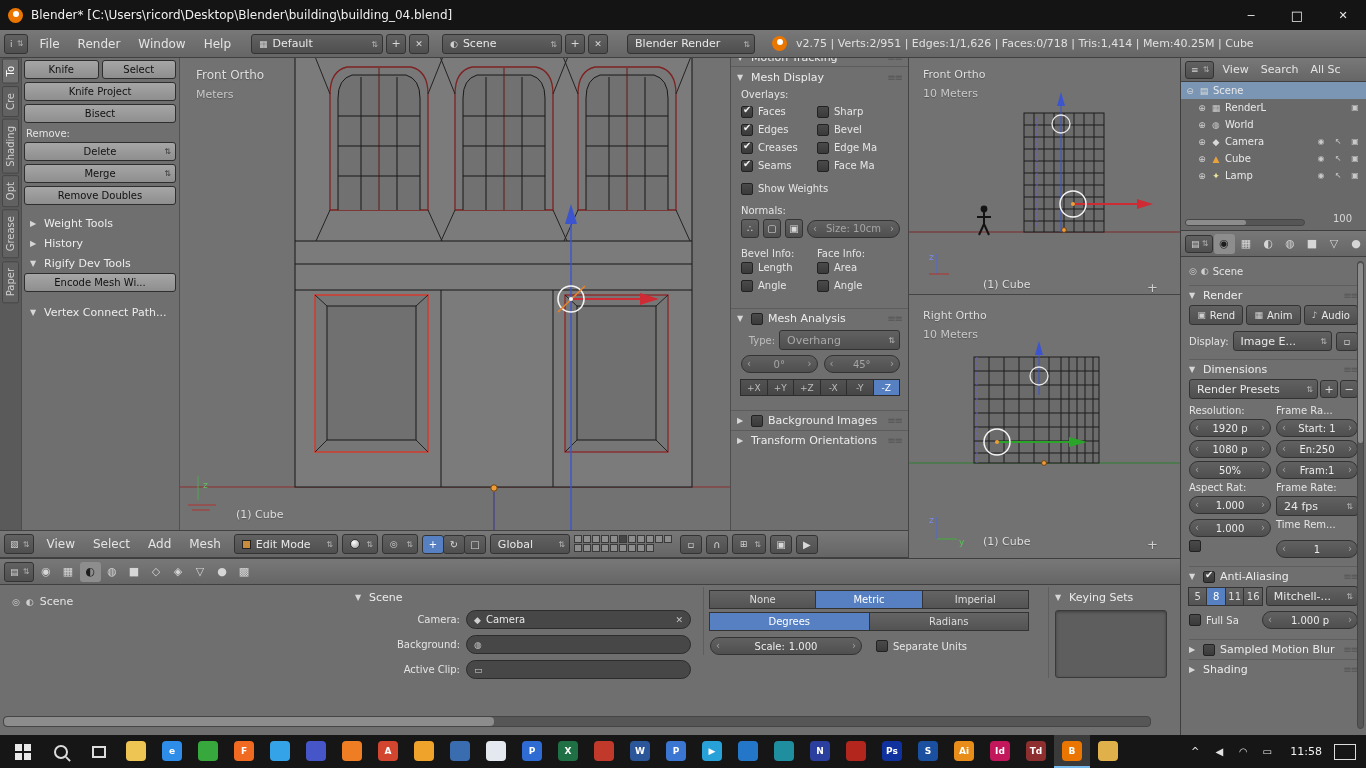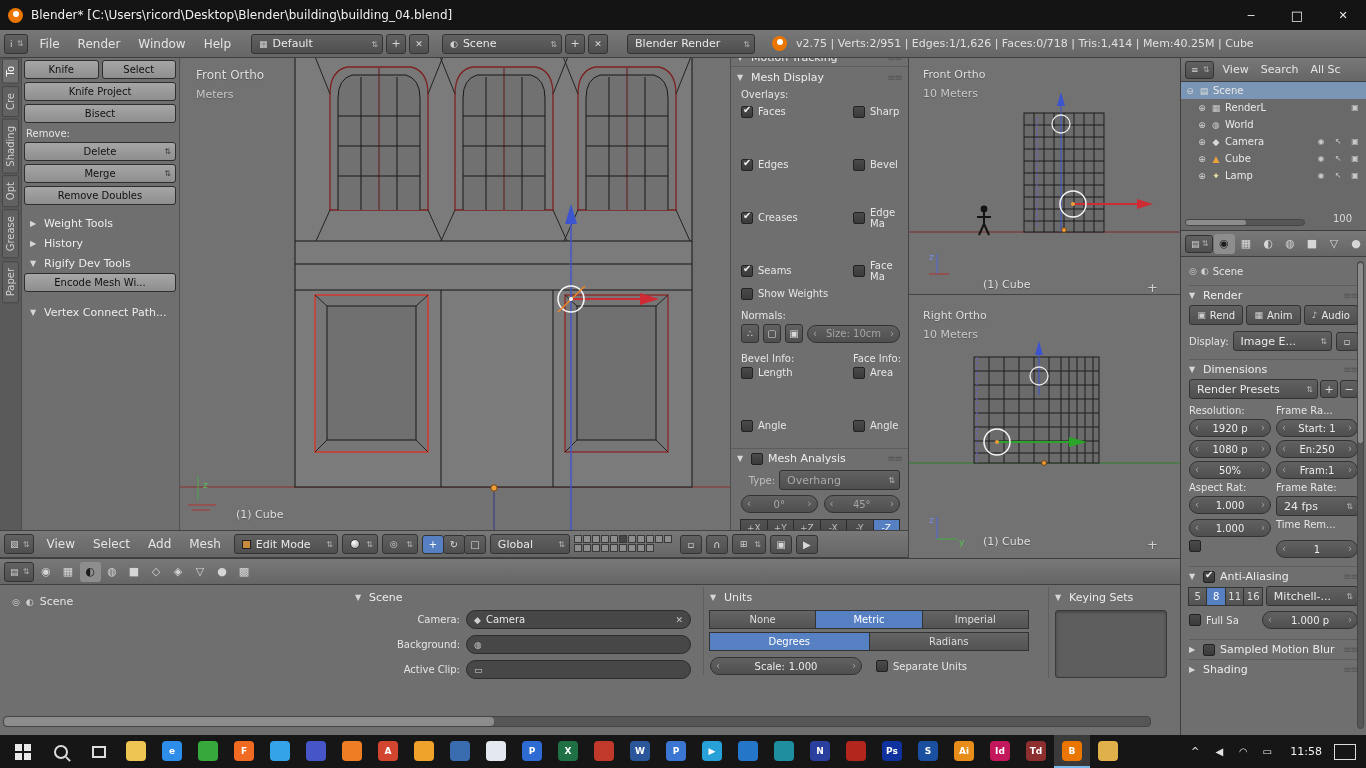--- a/index.html
+++ b/index.html
@@ -42,21 +42,21 @@
 .grip::before{content:"≡≡";}
 .tbtn{background:linear-gradient(#a6a6a6,#8e8e8e);border:1px solid #2e2e2e;border-radius:3px;color:#111;height:19px;display:flex;align-items:center;justify-content:center;font-size:10px;margin:0 0 3px 0;position:relative;white-space:nowrap;overflow:hidden;}
 .menufield::after{content:"⇅";position:absolute;right:4px;font-size:8px;color:#3c3c3c;}
 .iconbtn{width:22px;height:19px;background:linear-gradient(#616161,#4f4f4f);border:1px solid #333;border-radius:3px;color:#d8d8d8;display:flex;align-items:center;justify-content:center;font-size:10px;flex:none;}
 .iconbtn.active{background:#5680c2;color:#fff;}
 .dbtn{background:linear-gradient(#616161,#4f4f4f);border:1px solid #333;border-radius:3px;height:20px;color:#e8e8e8;display:flex;align-items:center;justify-content:center;gap:4px;font-size:10px;flex:1;white-space:nowrap;overflow:hidden;}
 .seg{flex:1;height:19px;background:linear-gradient(#646464,#535353);border:1px solid #333;color:#ddd;display:flex;align-items:center;justify-content:center;font-size:10px;margin-left:-1px;white-space:nowrap;}
 .seg.active{background:#5680c2;color:#fff;}
 .axisbtn{flex:1;height:17px;background:linear-gradient(#525252,#464646);border:1px solid #2d2d2d;color:#bdbdbd;display:flex;align-items:center;justify-content:center;font-size:9px;margin-left:-1px;}
 .axisbtn.active{background:#5680c2;color:#fff;}
-.grid2{display:grid;grid-template-columns:76px 1fr;row-gap:1px;gap:36px;}
+.grid2{display:grid;grid-template-columns:76px 1fr;row-gap:1px;}
 .row{display:flex;align-items:center;gap:4px;}
 
 
 .tabstrip{position:absolute;left:0;top:0;bottom:0;width:22px;background:#5a5a5a;display:flex;flex-direction:column;align-items:center;padding-top:1px;gap:2px;border-right:1px solid #4c4c4c;}
 .vtab{writing-mode:vertical-rl;transform:rotate(180deg);font-size:10px;color:#d0d0d0;background:#616161;border:1px solid #474747;border-radius:2px;padding:6px 2px;}
 .vtab.active{background:#707070;color:#fff;}
 
 
 .ol-row{display:flex;align-items:center;height:17px;padding:0 4px;font-size:10px;color:#e8e8e8;gap:3px;}
 .ol-row.selected{background:#7b96b4;}
@@ -809,24 +809,20 @@
               <span class="ic">◍</span>
             </div>
           <span class="slabel" style="text-align:right;">Active Clip:</span>
           <div class="objfield">
               <span class="ic">▭</span>
             </div>
         </div>
       </div>
 
       <div class="abs" style="left:703px;top:2px;width:326px;border-left:1px solid #5e5e5e;padding-left:6px;">
-        <div class="phdr open" style="padding:0;">
-            <span class="tri"></span>
-            <span>Units</span>
-          </div>
         <div class="row" style="gap:0;margin-top:3px;">
 
         <div class="seg">None</div>
             <div class="seg active">Metric</div>
             <div class="seg">Imperial</div>
           </div>
         <div class="row" style="gap:0;margin-top:3px;">
 
         <div class="seg active">Degrees</div>
             <div class="seg">Radians</div>

